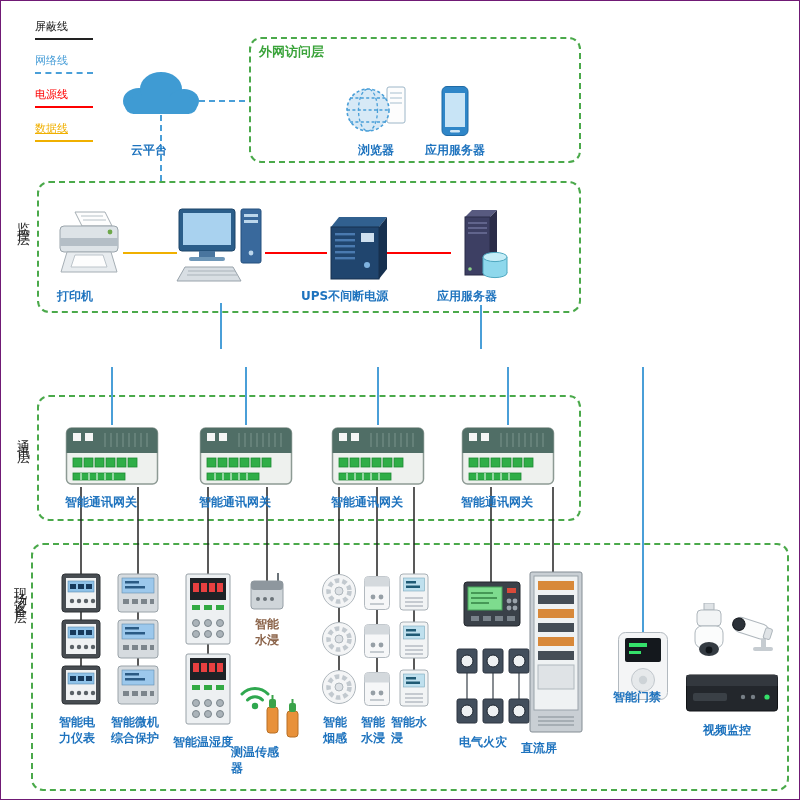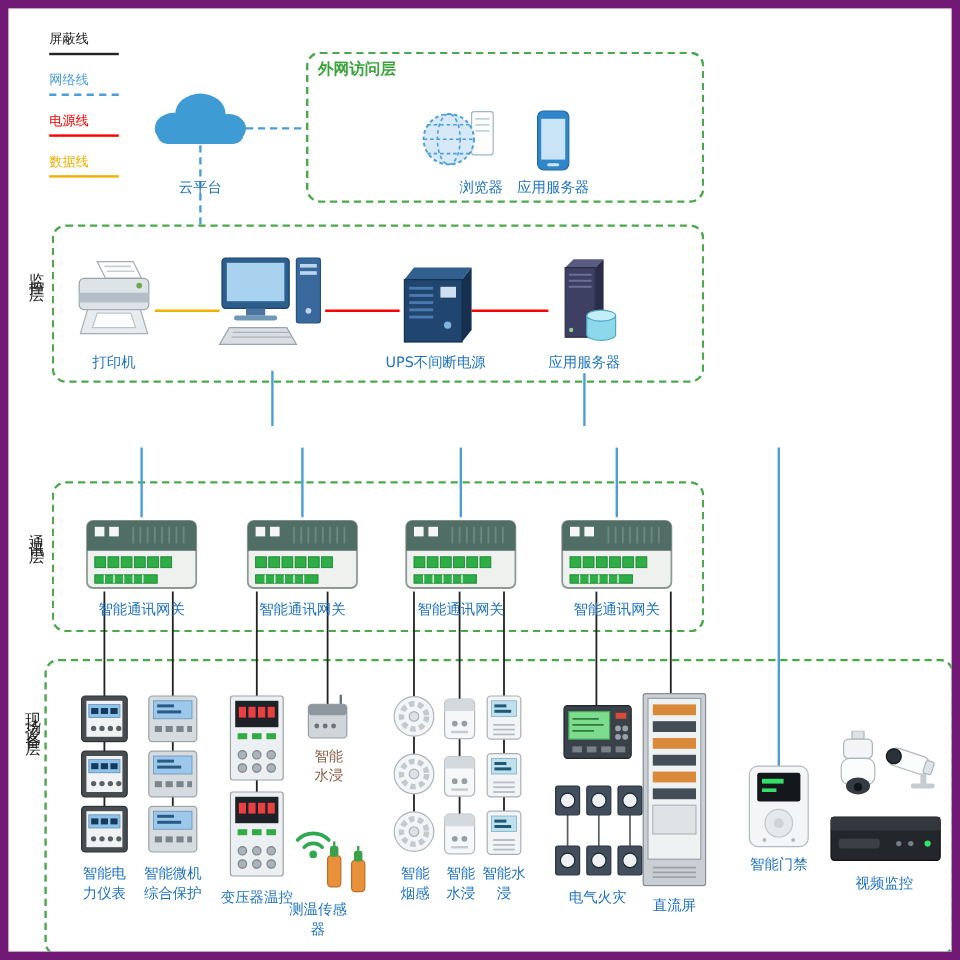--- a/index.html
+++ b/index.html
@@ -1,46 +1,46 @@
 <!DOCTYPE html>
 <html style="--green-border: #4aa94a; --green-title: #3aa33a; --blue-label: #1e73be; --brown-label: #8a6248; --network-line: #4a9fd8; --power-line: #fe0000; --data-line: #f0b000; --shield-line: #222222; --bar-top: #a6c56b; --bar-bottom: #6d9a42;"><head>
 <meta charset="utf-8">
 <style>
   * { margin:0; padding:0; box-sizing:border-box; }
   html,body { background:#fff; }
   .canvas { position:relative; width:800px; height:800px; background:#fff; overflow:hidden;
-            font-family:"DejaVu Sans","Liberation Sans",sans-serif; border:7px solid #701a75; }
+            font-family:"DejaVu Sans","Liberation Sans",sans-serif; border:1px solid #701a75; }
   .lines { position:absolute; left:0; top:0; z-index:1; pointer-events:none; }
   .lines .net  { stroke:var(--network-line); stroke-width:2; }
   .lines .netd { stroke:var(--network-line); stroke-width:2; stroke-dasharray:6 4; }
   .lines .pow  { stroke:var(--power-line); stroke-width:2; }
   .lines .dat  { stroke:var(--data-line); stroke-width:2; }
   .lines .shd  { stroke:var(--shield-line); stroke-width:1.5; }
   .box { position:absolute; border:2px dashed var(--green-border); border-radius:12px; z-index:0; }
   .title { position:absolute; color:var(--green-title); font-size:13px; font-weight:bold; z-index:3; }
   .vlabel { position:absolute; writing-mode:vertical-rl; text-orientation:upright; font-size:13px;
             color:#222; letter-spacing:6px; z-index:3; }
   .lbl { position:absolute; color:var(--blue-label); font-size:12px; line-height:1.3;
-         text-align:center; z-index:3; word-break:break-all; }
+         text-align:left; z-index:3; word-break:break-all;font-weight:bold; }
   .lbl.nowrap { white-space:nowrap; }
   .lbl.brown { color:var(--brown-label); }
   .icon { position:absolute; z-index:2; line-height:0; }
   .netbar { position:absolute; left:40px; top:348px; width:700px; height:18px; border-radius:9px;
             background:linear-gradient(var(--bar-top),var(--bar-bottom)); border:1px solid #5d8a38;
             z-index:2; display:flex; align-items:center; justify-content:center;
             color:#fff; font-size:12px; font-weight:bold; letter-spacing:3px; }
   .legend { position:absolute; left:34px; top:18px; z-index:3; }
   .legend .li { margin-bottom:13px; width:58px; }
   .legend .lt { font-size:11px; display:block; margin-bottom:4px; }
   .legend .ln { width:58px; height:0; border-top:2px solid; }
   .c-shield { color:var(--shield-line); border-color:var(--shield-line); }
   .c-net    { color:var(--network-line); border-color:var(--network-line); }
   .ln.c-net { border-top-style:dashed; }
   .c-pow    { color:var(--power-line); border-color:var(--power-line); }
-  .c-dat    { color:var(--data-line); border-color:var(--data-line); }
+  .c-dat    { color:var(--data-line); border-color:var(--data-line);text-decoration:underline; }
 </style>
 </head>
 <body>
 
 <div class="canvas">
 
   <svg width="0" height="0" style="position:absolute">
     <defs>
       <symbol id="sym-gateway" viewBox="0 0 94 62">
         <rect x="1.5" y="3" width="91" height="56" rx="5" fill="#eef1ee" stroke="#8d9a94" stroke-width="1.5"></rect>
@@ -358,21 +358,21 @@
         <use href="#sym-prot"></use>
       </svg></div>
   <div class="lbl" style="left:110px;top:714px;width:54px">智能微机综合保护</div>
 
   <div class="icon" style="left:184px;top:572px"><svg width="46" height="72">
         <use href="#sym-ttc"></use>
       </svg></div>
   <div class="icon" style="left:184px;top:652px"><svg width="46" height="72">
         <use href="#sym-ttc"></use>
       </svg></div>
-  <div class="lbl nowrap" style="left:172px;top:734px;width:70px">变压器温控</div>
+  <div class="lbl nowrap" style="left:172px;top:734px;width:70px">智能温湿度</div>
 
   <div class="icon" style="left:248px;top:570px">
     <svg width="36" height="42" viewBox="0 0 36 42">
       <line x1="29" y1="2" x2="29" y2="10" stroke="#6a7278" stroke-width="2"></line>
       <rect x="2" y="10" width="32" height="28" rx="3" fill="#cfd5d9" stroke="#959ea5"></rect>
       <rect x="2" y="10" width="32" height="9" rx="3" fill="#8e979e"></rect>
       <g fill="#6a7278">
           <circle cx="9" cy="28" r="2"></circle>
           <circle cx="16" cy="28" r="2"></circle>
           <circle cx="23" cy="28" r="2"></circle>
@@ -513,21 +513,21 @@
       <g fill="#35e06a">
           <rect x="12" y="12" width="18" height="4"></rect>
           <rect x="12" y="20" width="12" height="3"></rect>
         </g>
       <circle cx="26" cy="49" r="11.5" fill="#e6e9eb" stroke="#c2c8cd"></circle>
       <circle cx="26" cy="49" r="4.2" fill="#cdd3d7"></circle>
       <circle cx="14" cy="63" r="1.6" fill="#b2b9bf"></circle>
         <circle cx="38" cy="63" r="1.6" fill="#b2b9bf"></circle>
     </svg>
   </div>
-  <div class="lbl nowrap" style="left:612px;top:706px;width:60px">智能门禁</div>
+  <div class="lbl nowrap" style="left:612px;top:689px;width:60px">智能门禁</div>
 
   <div class="icon" style="left:690px;top:602px">
     <svg width="36" height="58" viewBox="0 0 36 58">
       <rect x="13" y="0" width="10" height="7" fill="#dfe3e6" stroke="#aeb6bc"></rect>
       <rect x="6" y="7" width="24" height="16" rx="4" fill="#f2f4f5" stroke="#aeb6bc"></rect>
       <rect x="4" y="23" width="28" height="22" rx="7" fill="#fbfcfc" stroke="#aeb6bc"></rect>
       <ellipse cx="18" cy="46" rx="10" ry="7" fill="#343b42"></ellipse>
       <circle cx="18" cy="47" r="3.4" fill="#10151a"></circle>
     </svg>
   </div>

